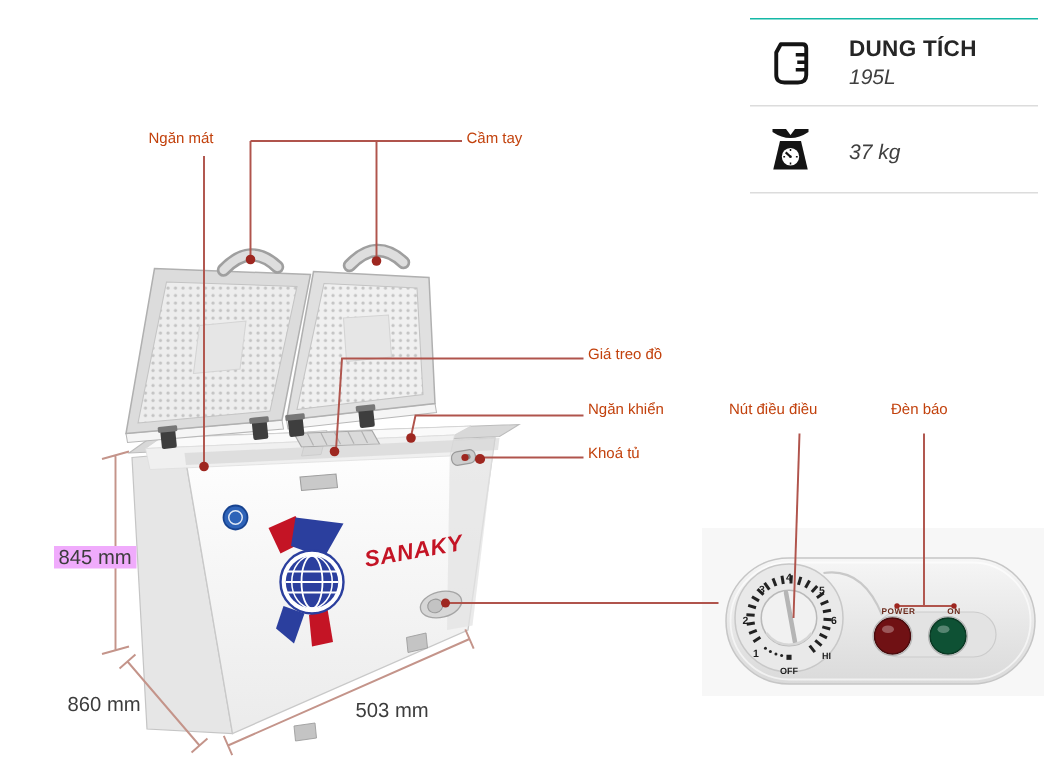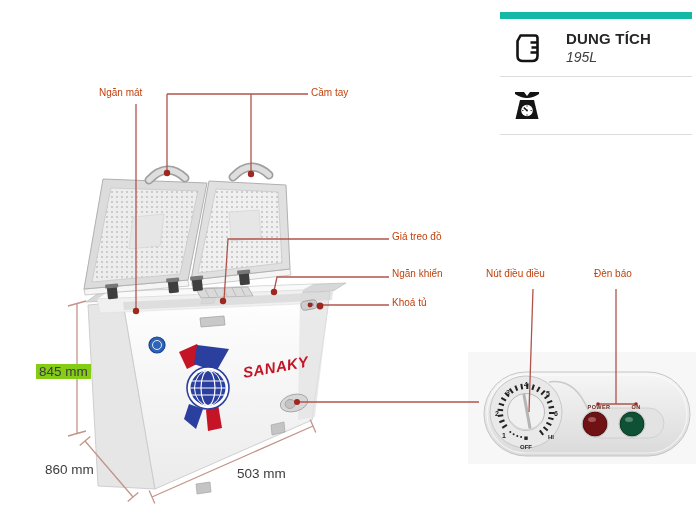--- a/index.html
+++ b/index.html
@@ -2,22 +2,22 @@
 <html><head>
 <meta charset="utf-8">
 <style>
   html,body{margin:0;padding:0;background:#fff;}
   body{width:696px;height:522px;overflow:hidden;font-family:"Liberation Sans",sans-serif;}
   .stage{position:relative;width:696px;height:522px;background:#fff;}
   svg.scene{position:absolute;left:0;top:0;}
   svg text{font-family:"Liberation Sans",sans-serif;}
   .callout{position:absolute;font-size:10px;color:#c2410c;white-space:nowrap;}
   .dim{position:absolute;font-size:13.5px;color:#3c3c3c;white-space:nowrap;}
-  .dim-bg{background:#84cc16;padding:0 3px;}
-  .spec-panel{position:absolute;left:500px;top:12px;width:192px;border-top:7px solid #14b8a6;}
+  .dim-bg{background:#f0abfc;padding:0 3px;}
+  .spec-panel{position:absolute;left:500px;top:12px;width:192px;border-top:1px solid #14b8a6;}
   .spec-row{display:flex;align-items:center;height:57px;border-bottom:1px solid #dcdcdc;}
   .spec-icon{width:30px;height:32px;margin:0 24px 0 12px;flex:none;}
   .spec-text{display:flex;flex-direction:column;}
   .spec-label{font-size:15px;font-weight:bold;color:#262626;letter-spacing:.2px;}
   .spec-value{font-size:14px;color:#3f3f3f;margin-top:2px;font-style:italic;}
 </style>
 </head>
 <body>
 
 <div class="stage">
@@ -261,17 +261,18 @@
   <div class="spec-row">
     <svg class="spec-icon" viewBox="0 0 30 32">
       <path d="M3,2 L12,2 L15,6 L18,2 L27,2 L27,4 Q21,8 15,8 Q9,8 3,4 Z" fill="#141414"></path>
       <path d="M8,10 L22,10 L26.5,29 L3.5,29 Z" fill="#141414"></path>
       <circle cx="15" cy="20.5" r="5.8" fill="#ffffff"></circle>
       <path d="M15,20.5 L11.8,17.6" stroke="#141414" stroke-width="1.5" fill="none"></path>
       <path d="M15,15.4 L15,16.6 M19.8,20.5 L18.6,20.5 M15,25.6 L15,24.4 M10.2,20.5 L11.4,20.5" stroke="#141414" stroke-width="1" fill="none"></path>
       <circle cx="15" cy="20.5" r="0.9" fill="#141414"></circle>
     </svg>
     <div class="spec-text">
+      <span class="spec-value">37 kg</span>
     </div>
   </div>
 </div>
 
 </div>
 
 </body></html>

